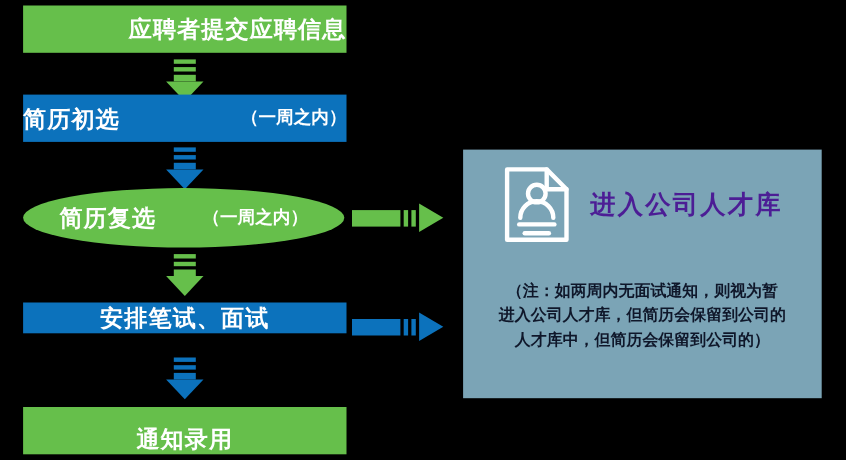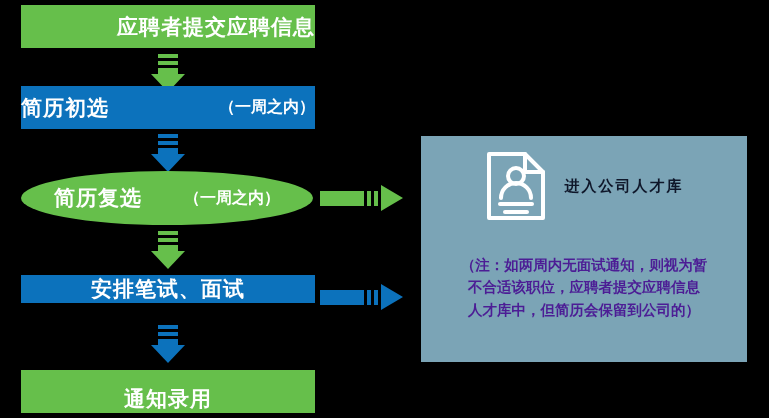--- a/index.html
+++ b/index.html
@@ -115,35 +115,35 @@
     display: flex;
     align-items: center;
     justify-content: center;
   }
   #resume-icon {
     width: 62px;
     height: 72px;
     flex: 0 0 auto;
   }
   #panel-title {
-    color: #0f172a;
-    font-size: 15px;
+    color: #4c1d95;
+    font-size: 23px;
     font-weight: 700;
     letter-spacing: 2px;
     margin-left: 18px;
     white-space: nowrap;
   }
   #panel-note {
     position: absolute;
     left: 0;
     top: 118px;
     width: 100%;
     box-sizing: border-box;
     padding: 0 14px;
-    color: #4c1d95;
+    color: #0f172a;
     font-size: 14.5px;
     font-weight: 700;
     line-height: 1.55;
     text-align: center;
   }
   #panel-note div { white-space: nowrap; }
 </style>
 </head>
 <body>
 
@@ -222,19 +222,19 @@
         <circle cx="31" cy="26" r="8" fill="none" stroke="#ffffff" stroke-width="4"></circle>
         <path d="M16 48 a15 15 0 0 1 30 0" fill="none" stroke="#ffffff" stroke-width="4" stroke-linecap="round"></path>
         <line x1="15" y1="54" x2="47" y2="54" stroke="#ffffff" stroke-width="4" stroke-linecap="round"></line>
         <line x1="20" y1="62" x2="42" y2="62" stroke="#ffffff" stroke-width="4" stroke-linecap="round"></line>
       </svg>
       <span id="panel-title">进入公司人才库</span>
     </div>
 
     <div id="panel-note">
       <div>（注：如两周内无面试通知，则视为暂</div>
-      <div>不合适该职位，应聘者提交应聘信息</div>
+      <div>进入公司人才库，但简历会保留到公司的</div>
       <div>人才库中，但简历会保留到公司的）</div>
     </div>
 
   </div>
 
 </div>
 
 </body></html>

